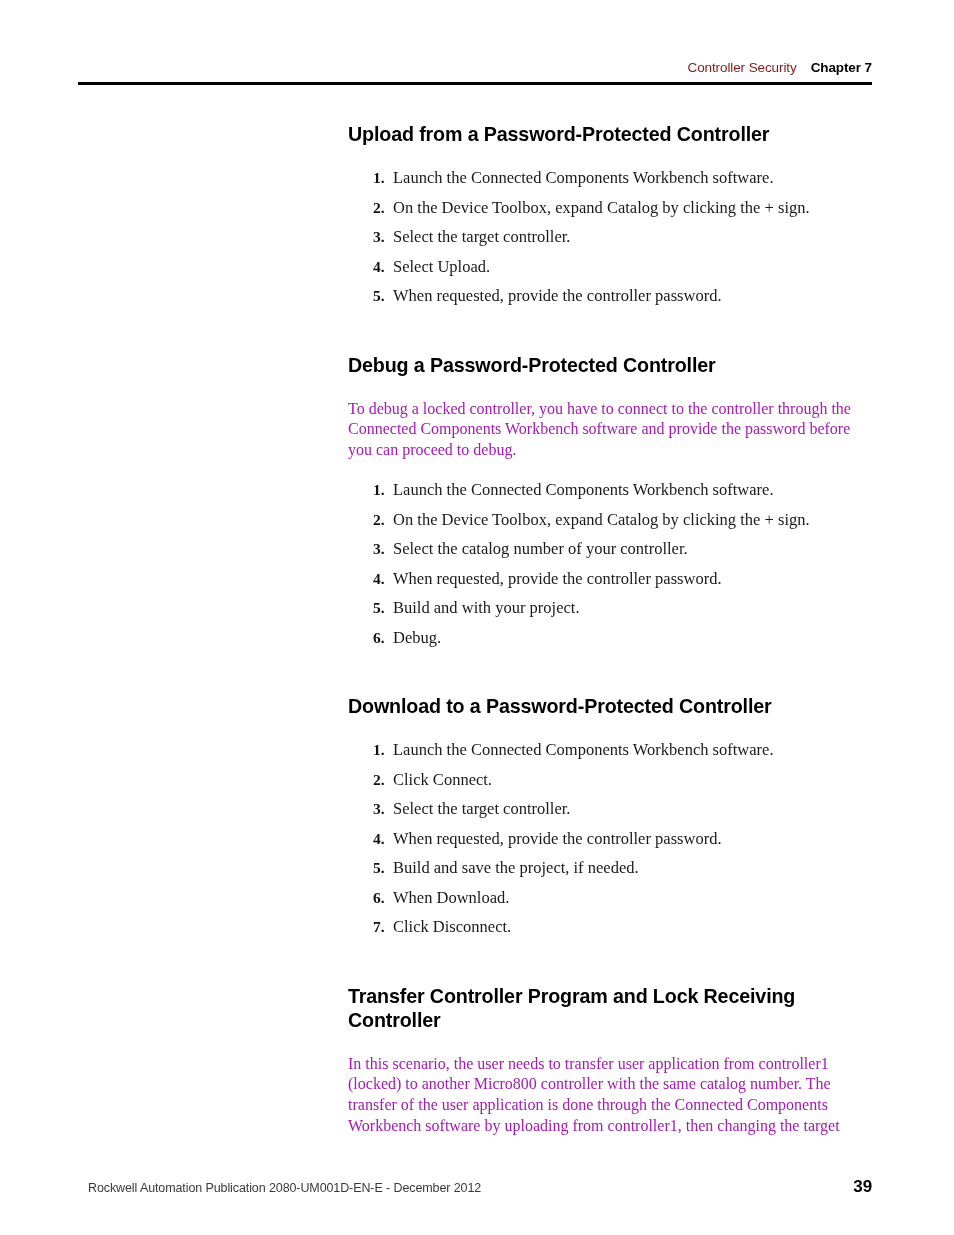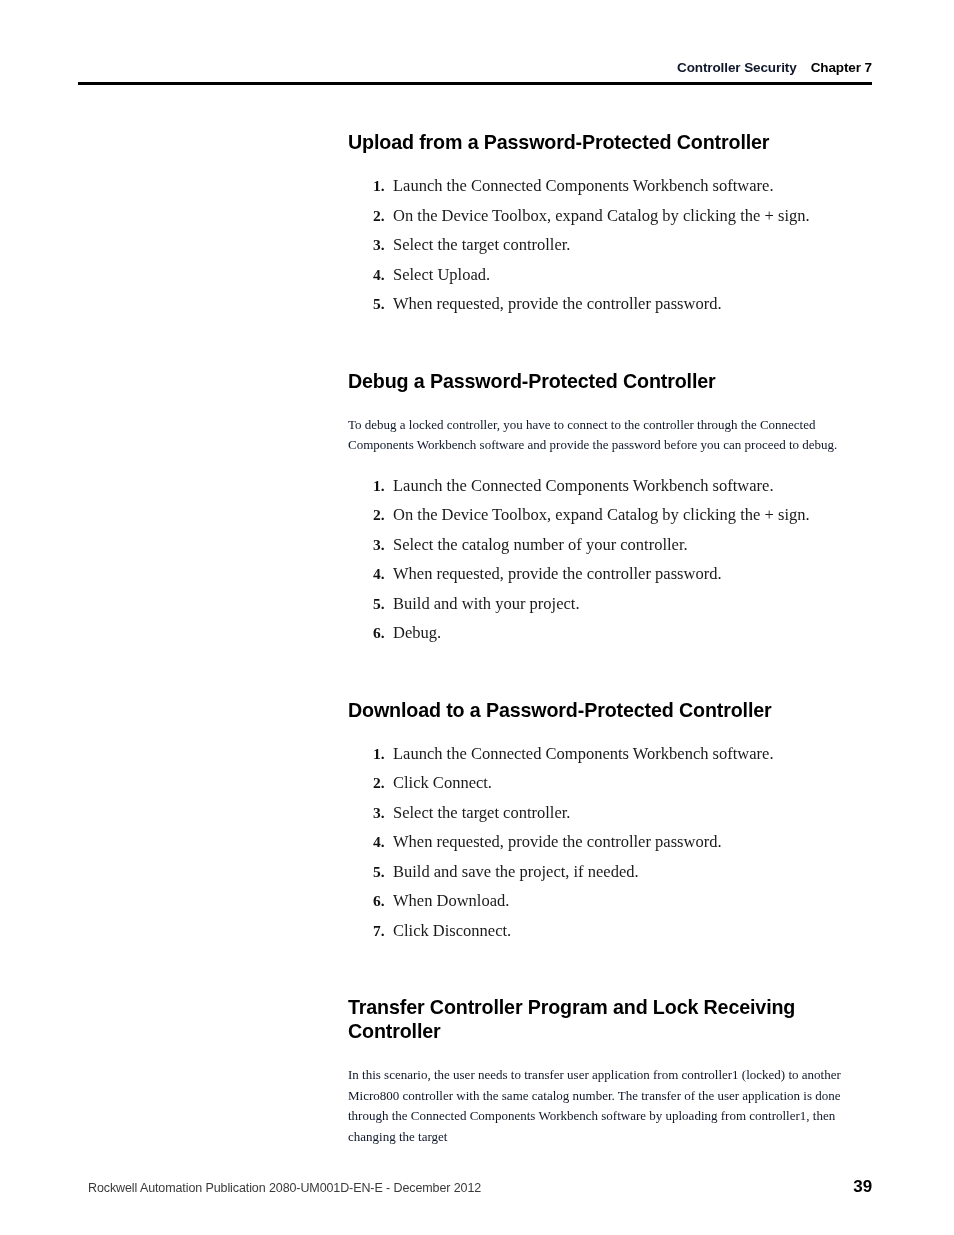--- a/index.html
+++ b/index.html
@@ -27,22 +27,22 @@
     display: flex;
     justify-content: flex-end;
     align-items: baseline;
     gap: 14px;
     font-family: "Liberation Sans Narrow", "Liberation Sans", sans-serif;
     font-stretch: condensed;
     font-size: 13.5px;
     letter-spacing: -0.1px;
   }
   .header-section {
-    color: #0f172a;
-    font-weight: 700;
+    color: #7f1d1d;
+    font-weight: 400;
   }
   .header-chapter {
     color: #000000;
     font-weight: 700;
   }
   .header-rule {
     margin-top: 7px;
     height: 3px;
     background: #000000;
     width: 100%;
@@ -51,42 +51,41 @@
   
   .content {
     position: absolute;
     left: 348px;
     top: 122px;
     width: 516px;
   }
 
   .section {
     margin-bottom: 0;
-    margin-top: 8px;
   }
 
   h2.section-heading {
     font-family: "Liberation Sans Narrow", "Liberation Sans", sans-serif;
     font-stretch: condensed;
     font-weight: 700;
     font-size: 20.5px;
     line-height: 24px;
     letter-spacing: -0.15px;
     color: #000000;
     margin: 0 0 0 0;
     padding: 0;
     transform: scaleX(0.96);
     transform-origin: left center;
   }
 
   p.body-text {
     font-family: "Liberation Serif", "DejaVu Serif", serif;
-    font-size: 13px;
+    font-size: 16px;
     line-height: 20.6px;
-    color: #0f172a;
+    color: #a21caf;
     margin: 0;
     padding: 0;
     text-align: left;
   }
 
   ol.steps {
     list-style: none;
     margin: 0;
     padding: 0;
   }

